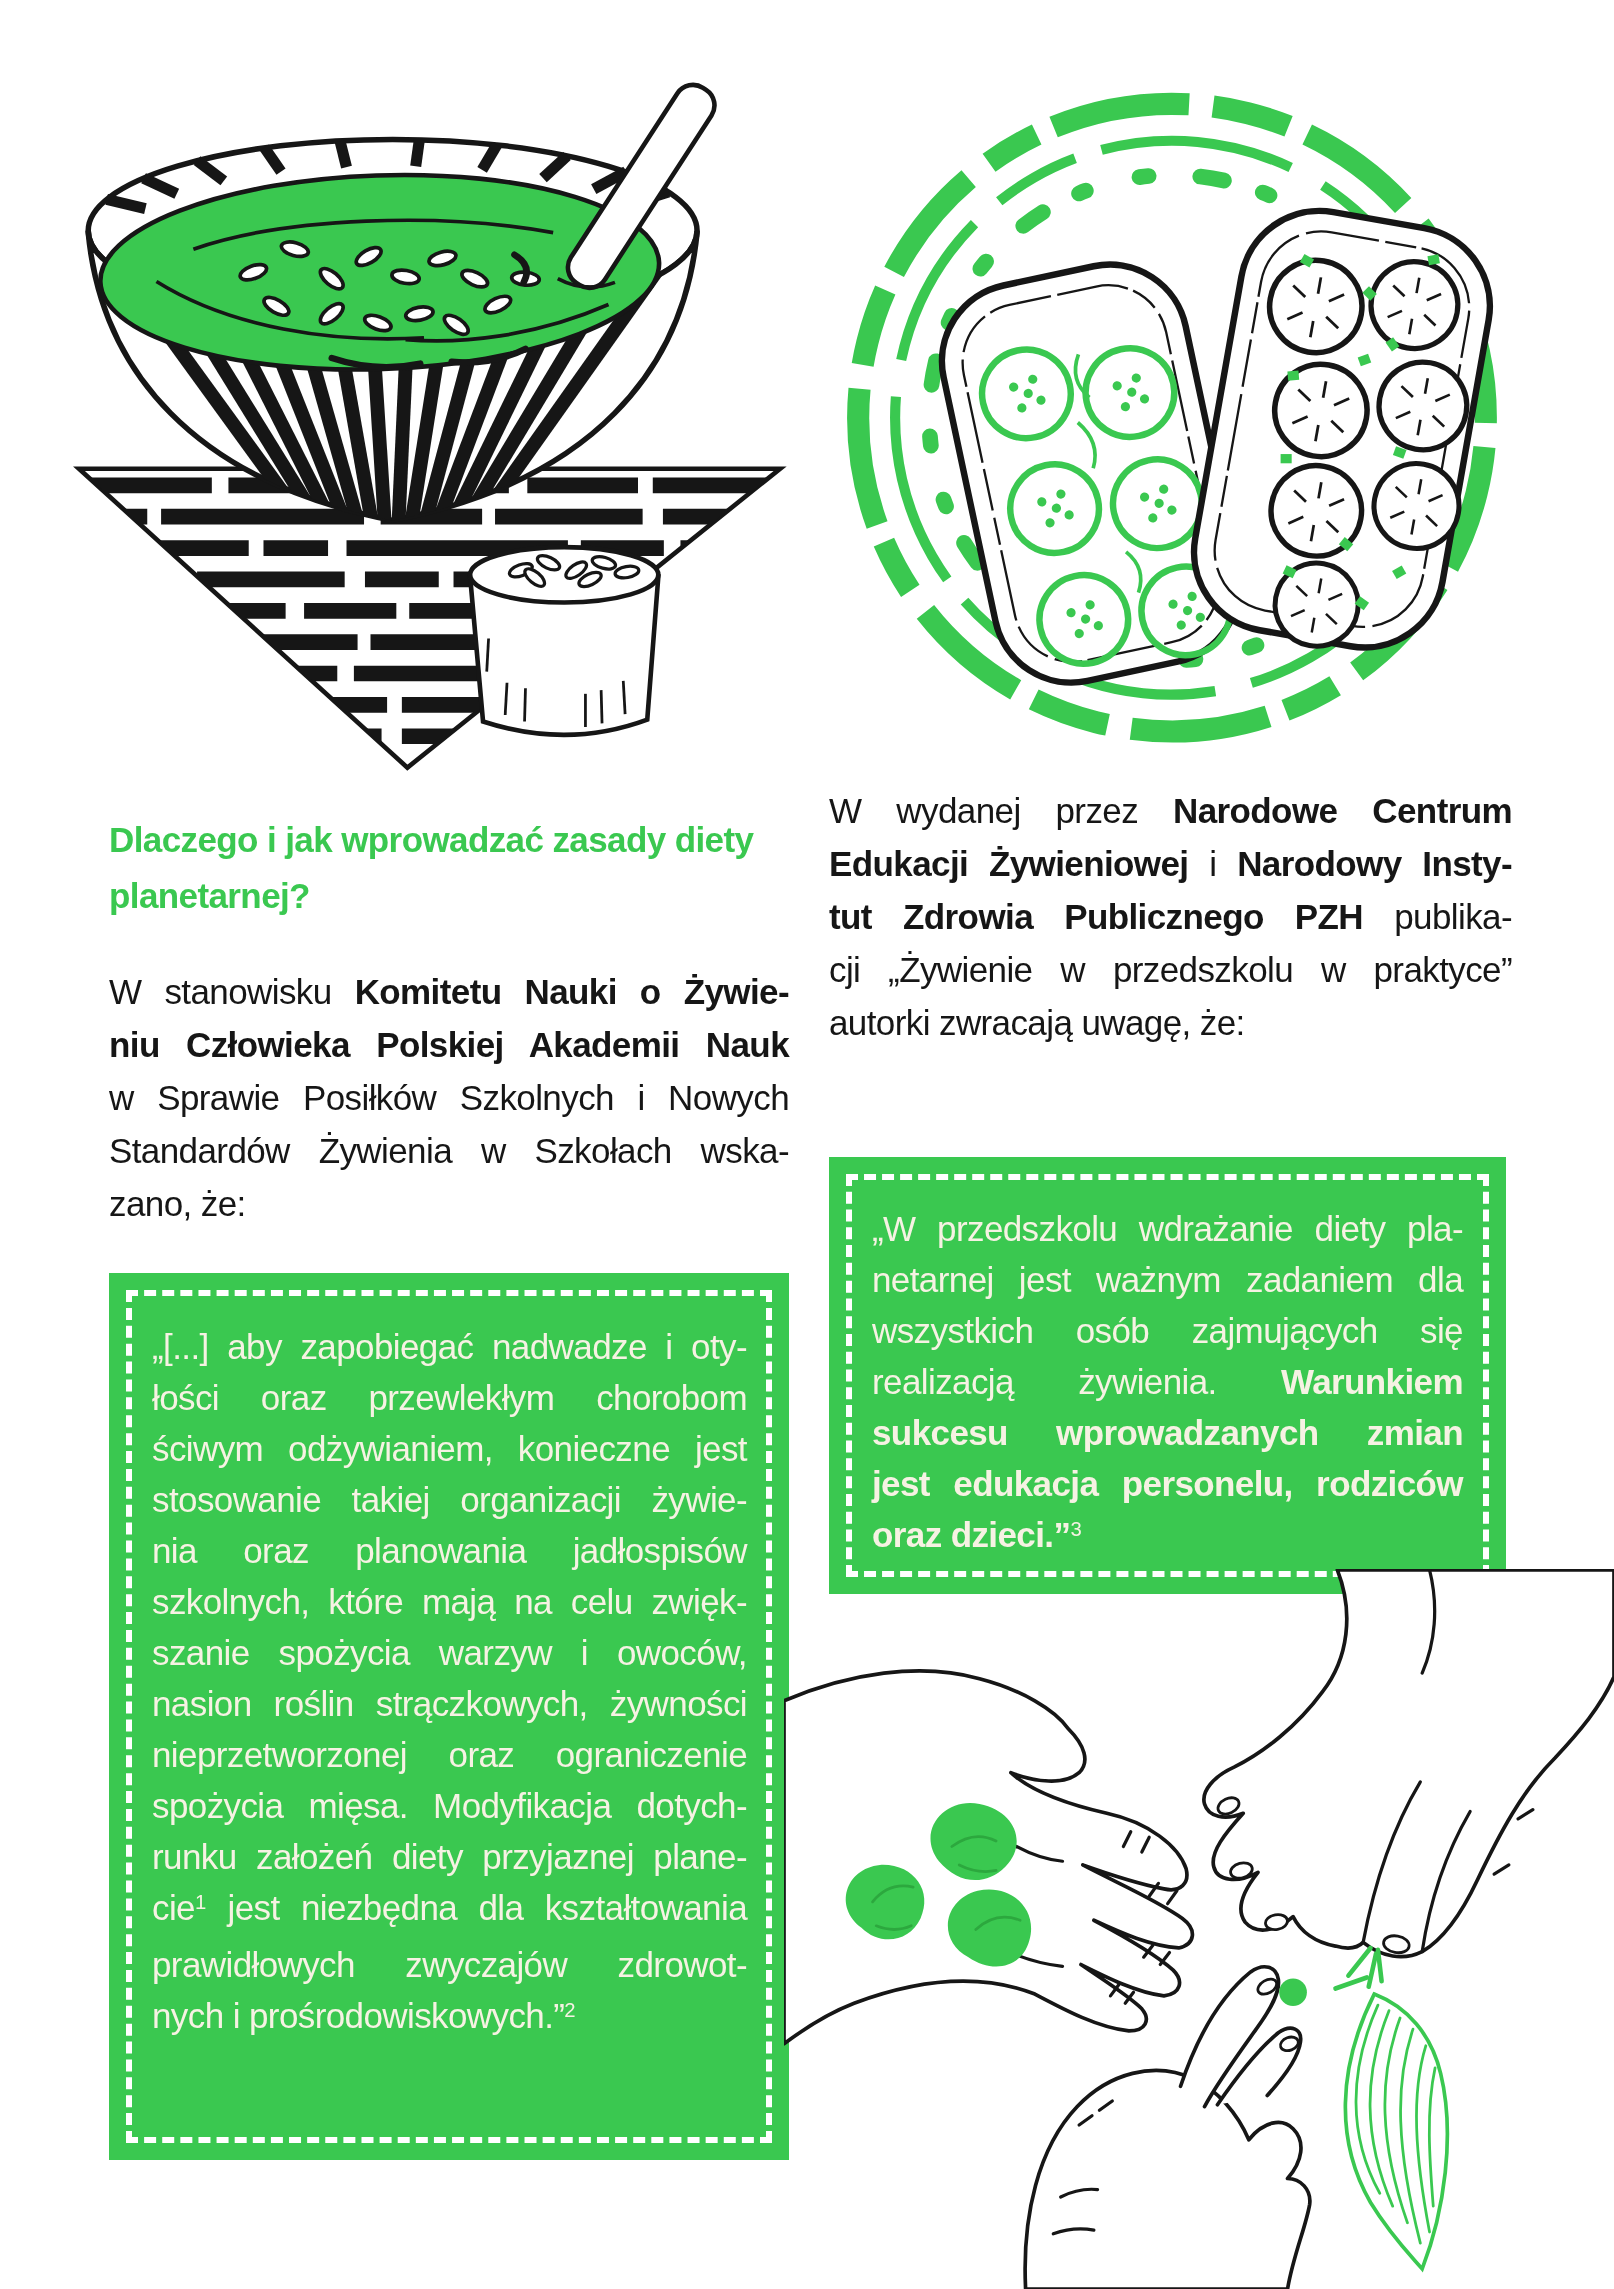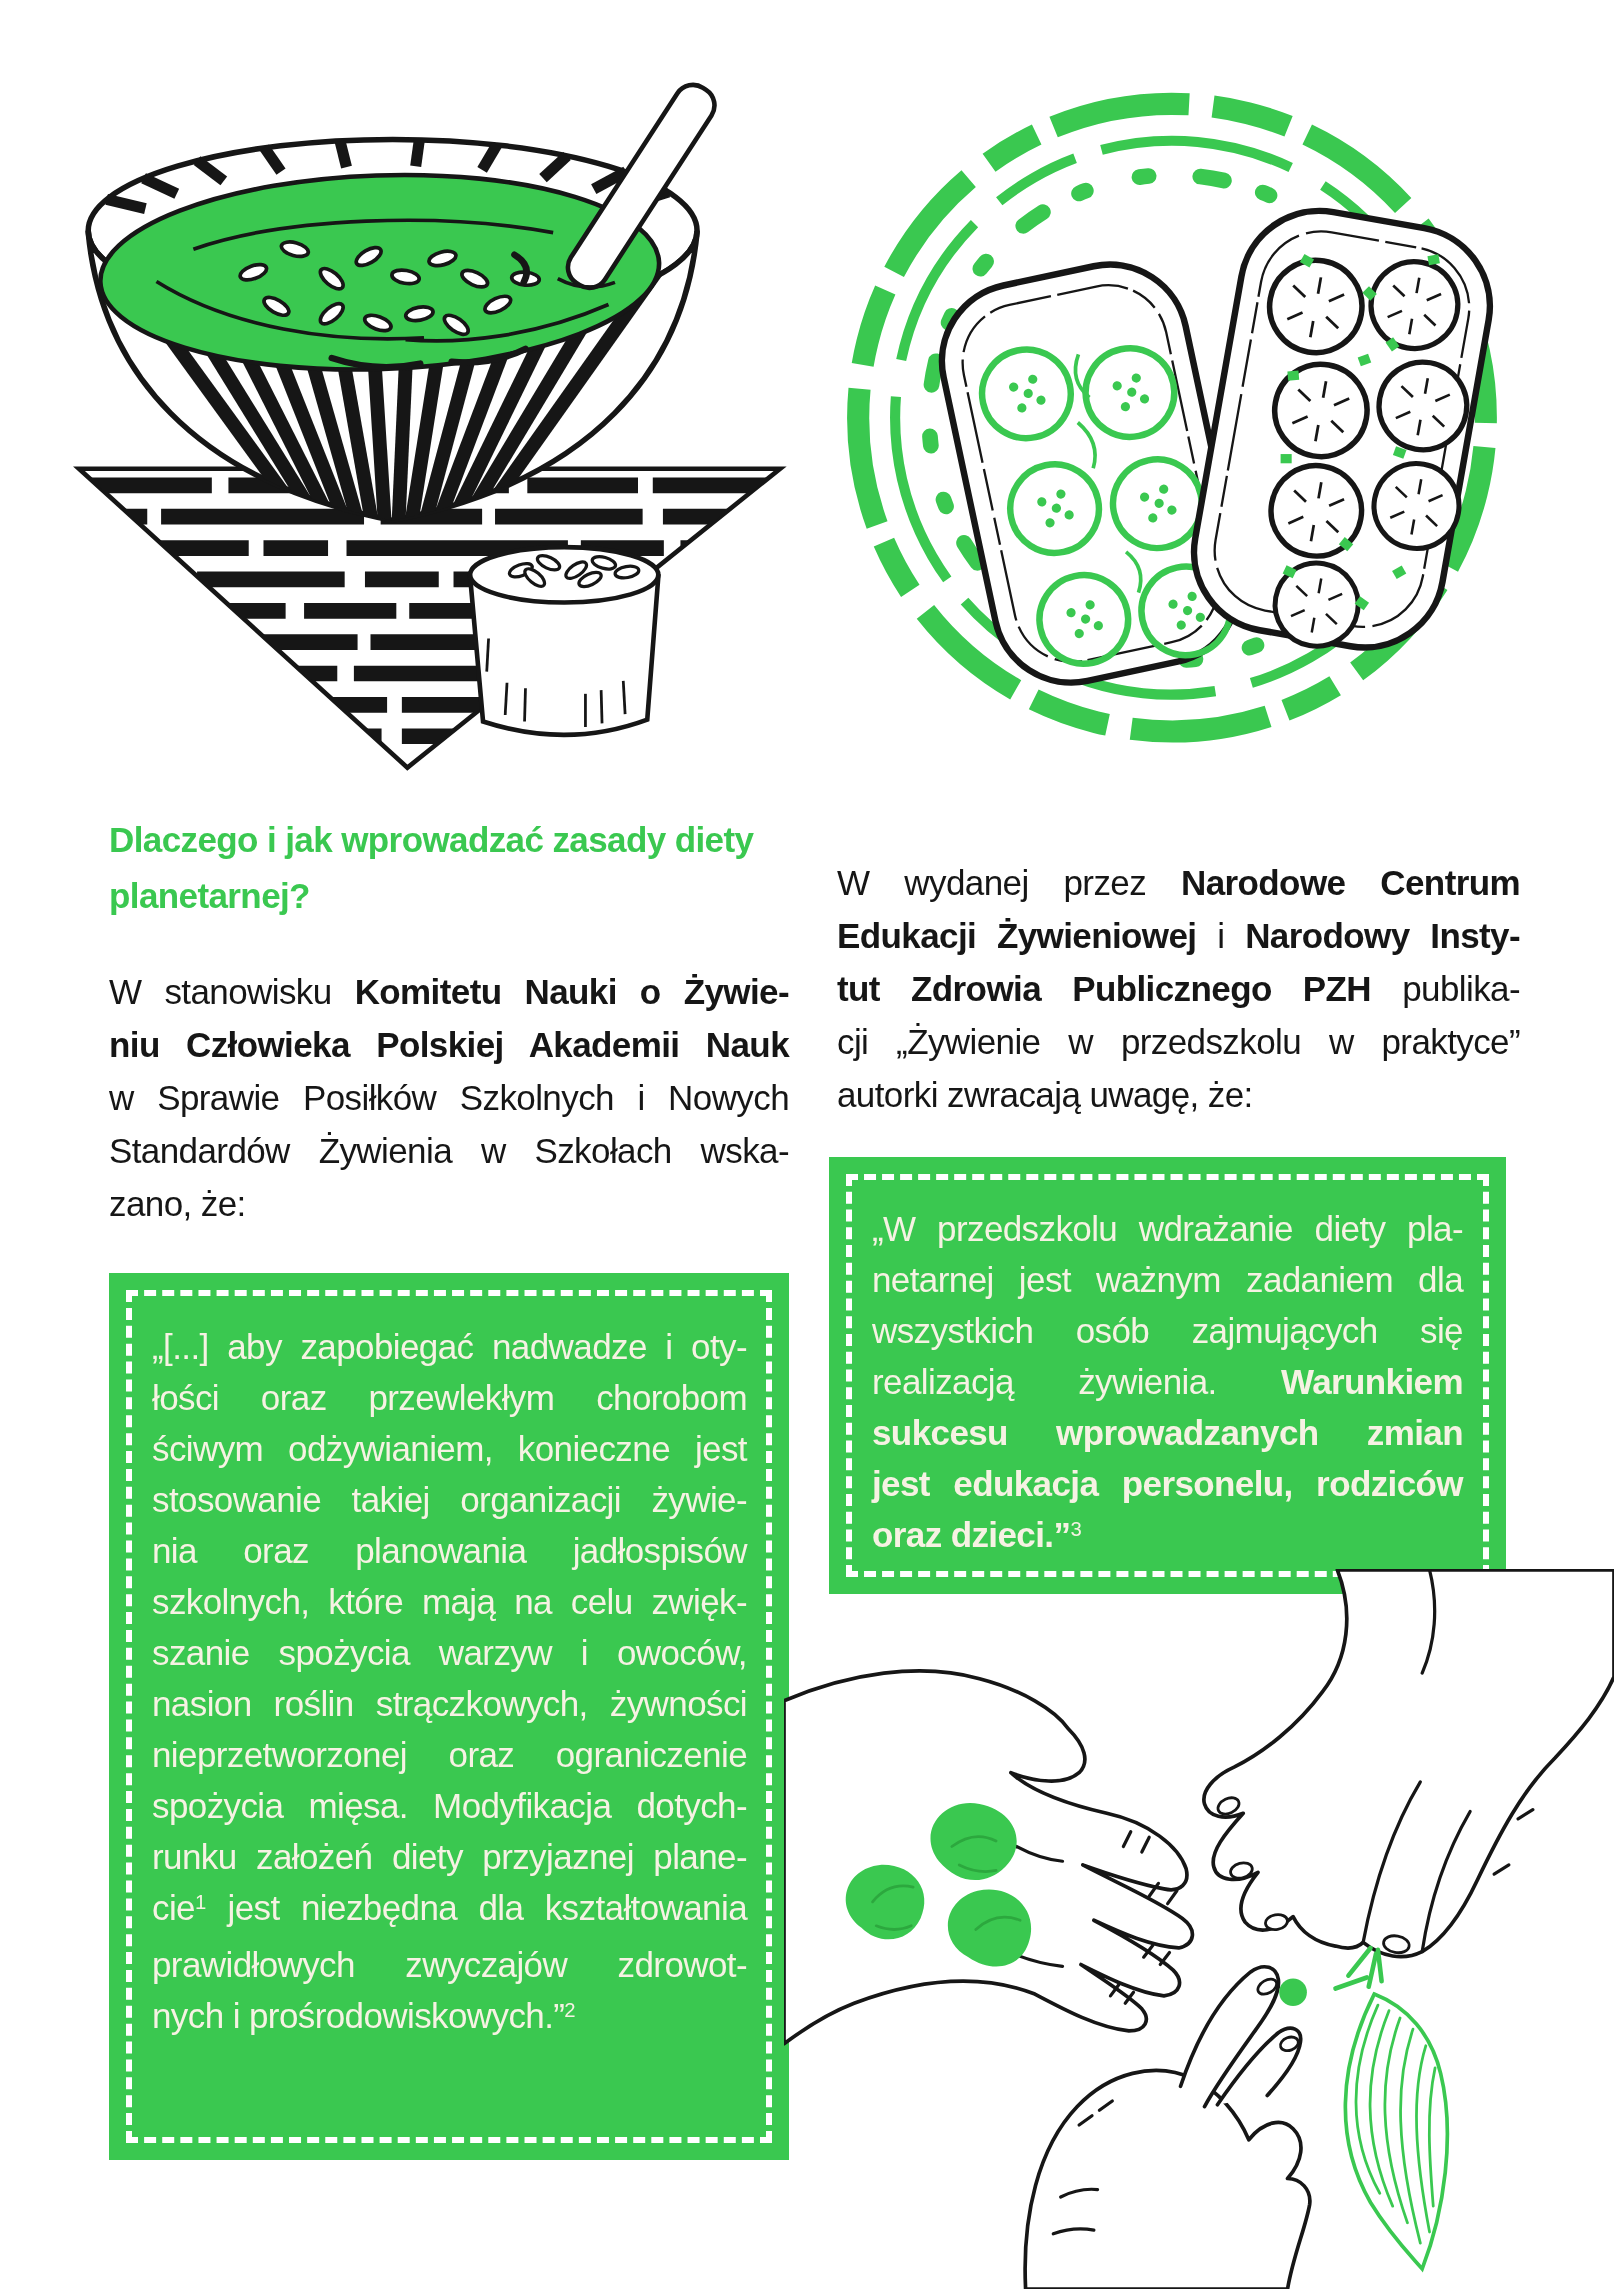--- a/index.html
+++ b/index.html
@@ -21,21 +21,21 @@
   .heading{
     left:109px;top:812px;width:683px;
     font-size:35px;line-height:56px;font-weight:700;color:var(--green);
     letter-spacing:-0.6px;
   }
   .heading .tline{text-align:left !important;text-align-last:left !important;}
   .body-par{
     font-size:35px;line-height:53px;letter-spacing:-0.6px;color:var(--ink);
   }
   .left-par{left:109px;top:965px;width:680px;}
-  .right-par{left:829px;top:856px;width:683px;margin-left:8px;}
+  .right-par{left:829px;top:784px;width:683px;}
 
   .qbox{background:var(--green);}
   .qbox-left{left:109px;top:1273px;width:680px;height:887px;}
   .qbox-right{left:829px;top:1121px;width:677px;height:437px;margin-top:36px;}
   .qdash{position:absolute;left:16.6px;top:16.6px;right:16.6px;bottom:16.6px;border:6.5px dashed #ffffff;}
   .qtext{
     position:absolute;color:var(--cream);
     font-size:35px;line-height:51px;letter-spacing:-0.6px;
   }
   .qtext-left{left:43px;top:48px;width:595px;}

